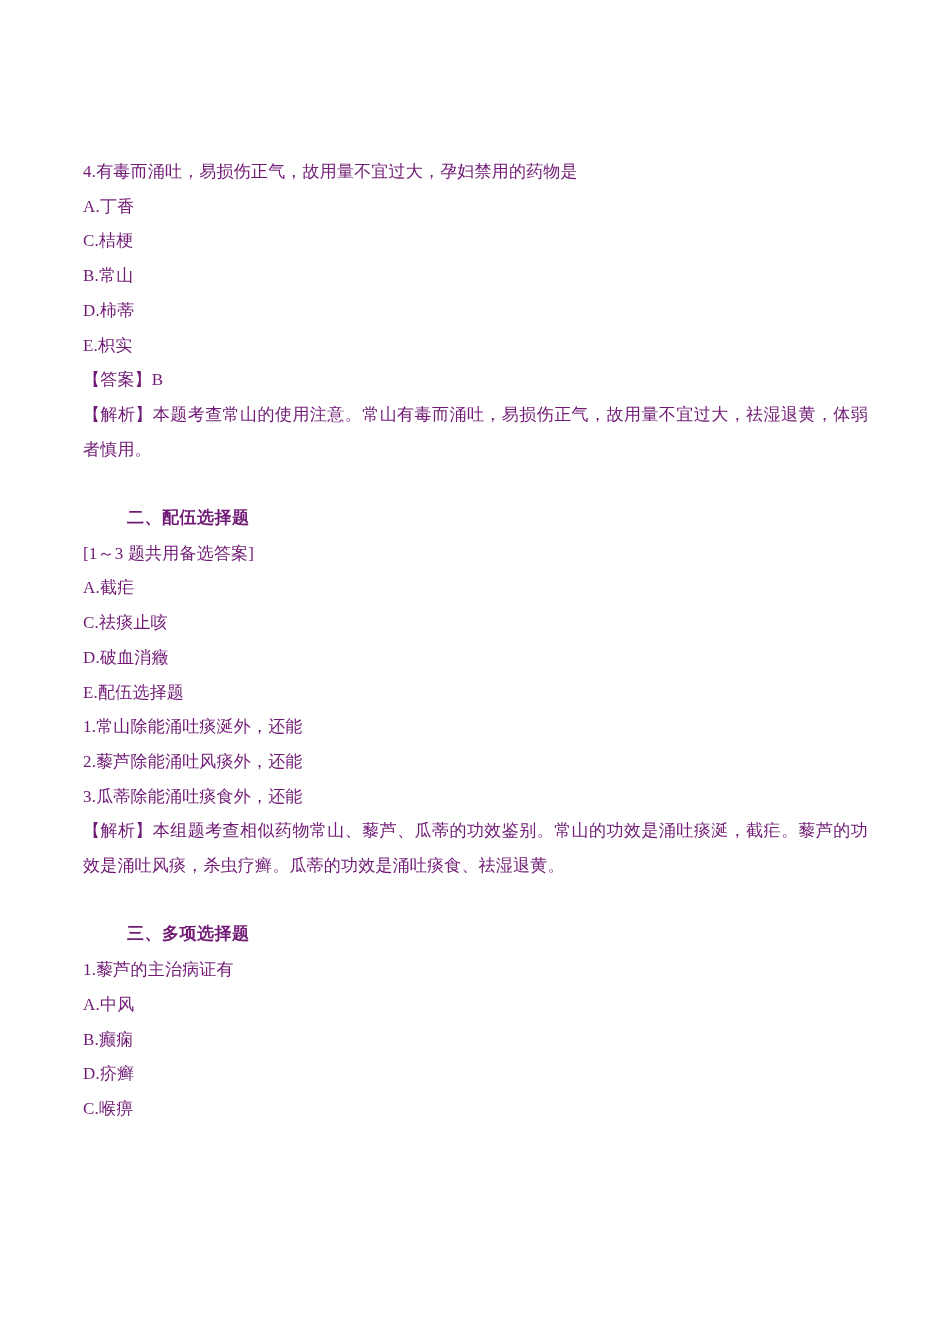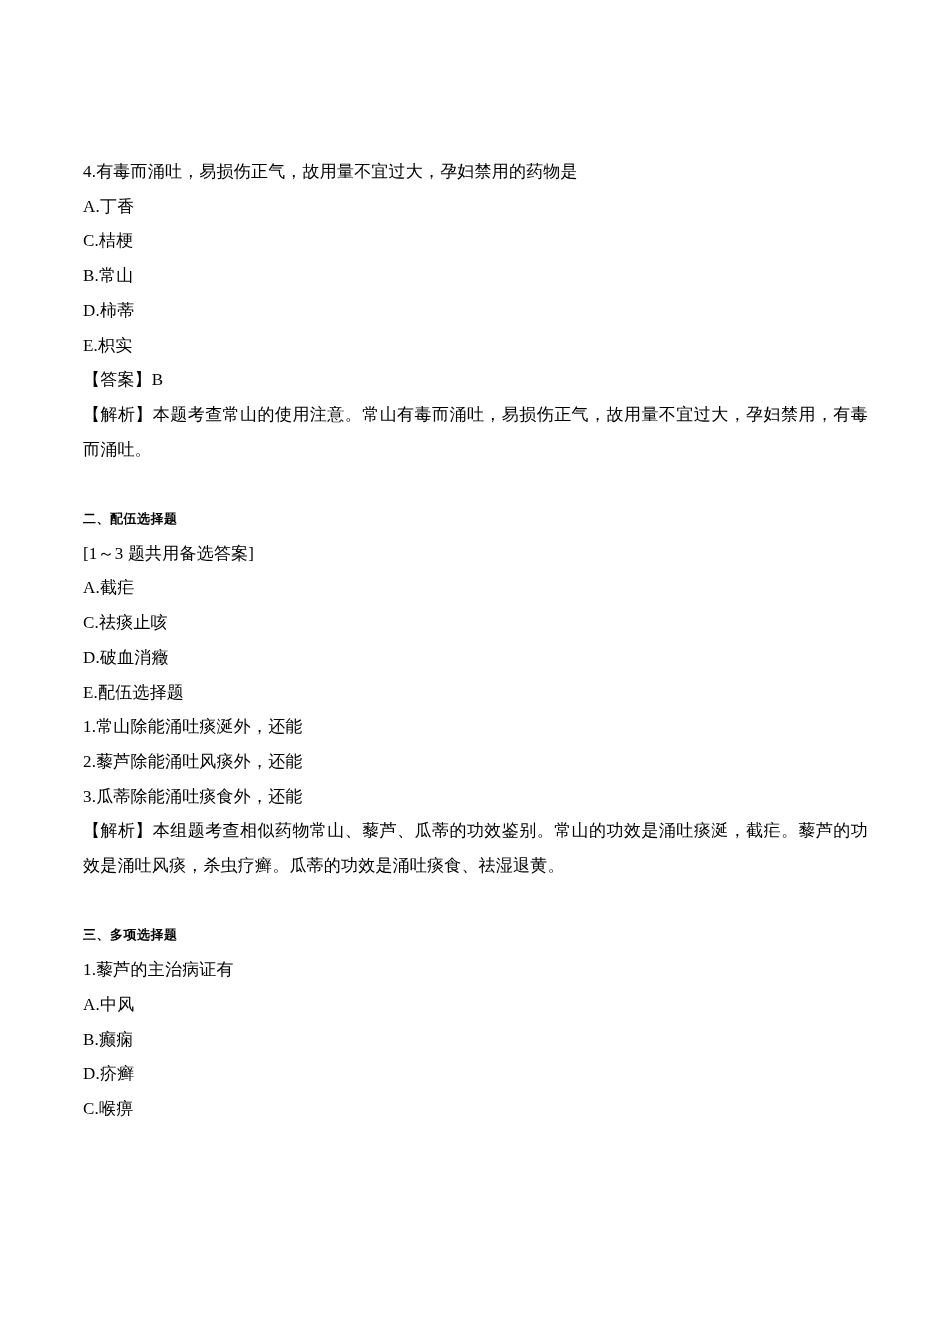--- a/index.html
+++ b/index.html
@@ -4,56 +4,57 @@
 <style>
   * { margin: 0; padding: 0; box-sizing: border-box; }
   html, body { background: #ffffff; }
   .page {
     position: relative;
     width: 950px;
     height: 1344px;
     background: #ffffff;
     overflow: hidden;
     font-family: "Liberation Serif", "DejaVu Serif", serif;
-    color: #000000;
+    color: #701a75;
   }
   .content {
     padding: 155px 82px 0 83px;
   }
   .line {
     font-size: 17px;
     line-height: 34.7px;
     text-align: justify;
     letter-spacing: 0.2px;
   }
   .heading {
-    font-family: Liberation Serif, serif;
+    font-family: Liberation Mono, monospace;
     font-weight: bold;
-    font-size: 13px;
+    font-size: 17px;
     line-height: 34.7px;
     letter-spacing: 0.5px;
+    margin-left: 44px;
   }
   .gap {
     height: 34.7px;
   }
 </style>
 </head>
 <body>
 
 <div class="page">
   <div class="content">
 
     <p class="line">4.有毒而涌吐，易损伤正气，故用量不宜过大，孕妇禁用的药物是</p>
     <p class="line">A.丁香</p>
     <p class="line">C.桔梗</p>
     <p class="line">B.常山</p>
     <p class="line">D.柿蒂</p>
     <p class="line">E.枳实</p>
     <p class="line">【答案】B</p>
-    <p class="line">【解析】本题考查常山的使用注意。常山有毒而涌吐，易损伤正气，故用量不宜过大，孕妇禁用，有毒而涌吐。</p>
+    <p class="line">【解析】本题考查常山的使用注意。常山有毒而涌吐，易损伤正气，故用量不宜过大，祛湿退黄，体弱者慎用。</p>
 
     <div class="gap"></div>
 
     <p class="heading">二、配伍选择题</p>
     <p class="line">[1～3 题共用备选答案]</p>
     <p class="line">A.截疟</p>
     <p class="line">C.祛痰止咳</p>
     <p class="line">D.破血消癥</p>
     <p class="line">E.配伍选择题</p>
     <p class="line">1.常山除能涌吐痰涎外，还能</p>

